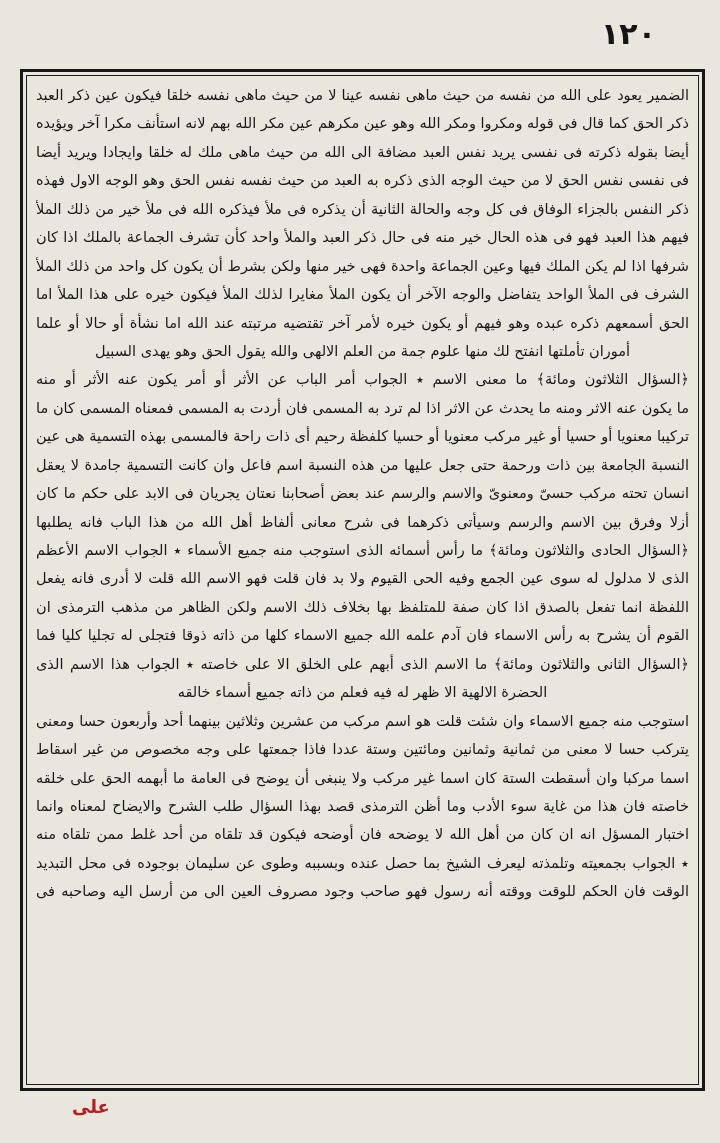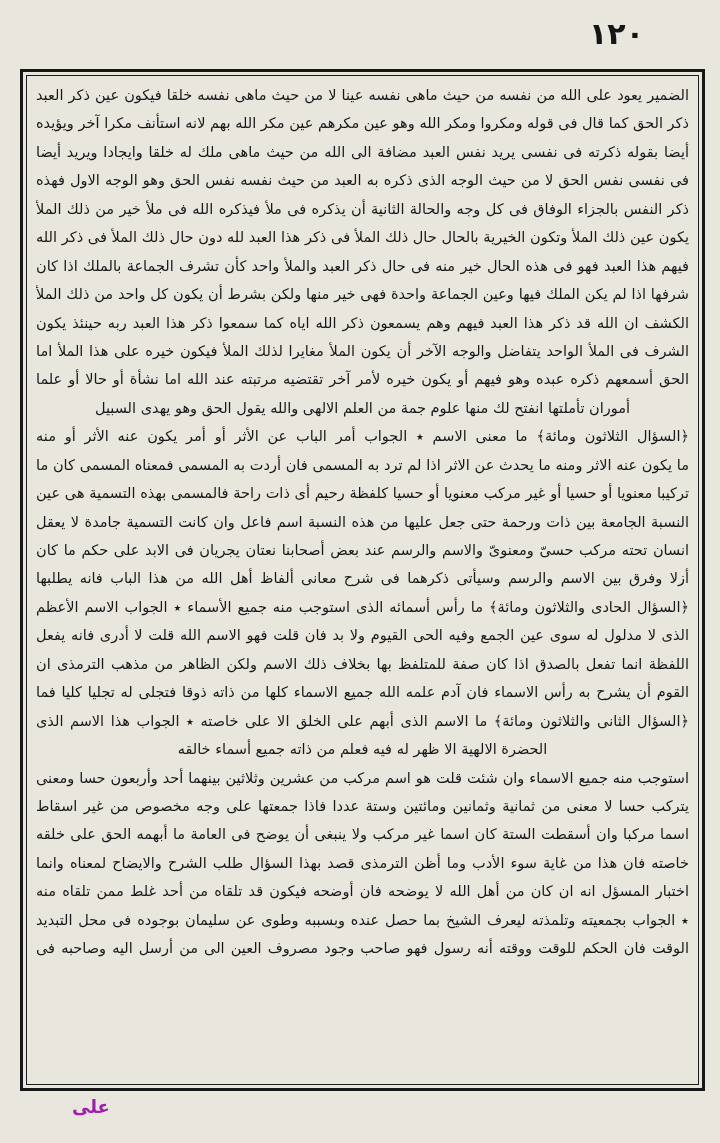--- a/index.html
+++ b/index.html
@@ -13,21 +13,21 @@
     width: 720px;
     height: 1143px;
     background: #e9e6de;
     overflow: hidden;
     font-family: "DejaVu Sans", sans-serif;
     color: #1a1a1a;
   }
   .page-number {
     position: absolute;
     top: 16px;
-    right: 76px;
+    right: 64px;
     font-size: 30px;
     font-weight: bold;
     color: #151515;
     letter-spacing: 1px;
   }
   .frame {
     position: absolute;
     left: 20px;
     top: 69px;
     width: 685px;
@@ -57,43 +57,41 @@
   }
   .line.center {
     text-align-last: center;
   }
   .catchword {
     position: absolute;
     top: 1096px;
     left: 72px;
     font-size: 18px;
     font-weight: bold;
-    color: #a21caf;
+    color: #b91c1c;
     direction: rtl;
   }
 </style>
 </head>
 <body>
 
 <div class="page">
 
   <div class="page-number">١٢٠</div>
 
   <div class="frame">
     <div class="frame-inner">
       <div class="text-block">
           <div class="line">الضمير يعود على الله من نفسه من حيث ماهى نفسه عينا لا من حيث ماهى نفسه خلقا فيكون عين ذكر العبد هو عين</div>
           <div class="line">ذكر الحق كما قال فى قوله ومكروا ومكر الله وهو عين مكرهم عين مكر الله بهم لانه استأنف مكرا آخر ويؤيده</div>
           <div class="line">أيضا بقوله ذكرته فى نفسى يريد نفس العبد مضافة الى الله من حيث ماهى ملك له خلقا وايجادا ويريد أيضا ذكرته</div>
           <div class="line">فى نفسى نفس الحق لا من حيث الوجه الذى ذكره به العبد من حيث نفسه نفس الحق وهو الوجه الاول فهذه أحوال</div>
           <div class="line">ذكر النفس بالجزاء الوفاق فى كل وجه والحالة الثانية أن يذكره فى ملأ فيذكره الله فى ملأ خير من ذلك الملأ وقد</div>
-          <div class="line">يكون عين ذلك الملأ وتكون الخيرية بالحال حال ذلك الملأ فى ذكر هذا العبد لله دون حال ذلك الملأ فى ذكر الله</div>
           <div class="line">فيهم هذا العبد فهو فى هذه الحال خير منه فى حال ذكر العبد والملأ واحد كأن تشرف الجماعة بالملك اذا كان فيها على</div>
           <div class="line">شرفها اذا لم يكن الملك فيها وعين الجماعة واحدة فهى خير منها ولكن بشرط أن يكون كل واحد من ذلك الملأ حاله</div>
-          <div class="line">الكشف ان الله قد ذكر هذا العبد فيهم وهم يسمعون ذكر الله اياه كما سمعوا ذكر هذا العبد ربه حينئذ يكون</div>
           <div class="line">الشرف فى الملأ الواحد يتفاضل والوجه الآخر أن يكون الملأ مغايرا لذلك الملأ فيكون خيره على هذا الملأ اما بكون</div>
           <div class="line">الحق أسمعهم ذكره عبده وهو فيهم أو يكون خيره لأمر آخر تقتضيه مرتبته عند الله اما نشأة أو حالا أو علما وهذه</div>
           <div class="line center">أموران تأملتها انفتح لك منها علوم جمة من العلم الالهى والله يقول الحق وهو يهدى السبيل</div>
           <div class="line">﴿السؤال الثلاثون ومائة﴾ ما معنى الاسم ٭ الجواب أمر الباب عن الأثر أو أمر يكون عنه الأثر أو منه</div>
           <div class="line">ما يكون عنه الاثر ومنه ما يحدث عن الاثر اذا لم ترد به المسمى فان أردت به المسمى فمعناه المسمى كان ما كان مركبا</div>
           <div class="line">تركيبا معنويا أو حسيا أو غير مركب معنويا أو حسيا كلفظة رحيم أى ذات راحة فالمسمى بهذه التسمية هى عين تلك</div>
           <div class="line">النسبة الجامعة بين ذات ورحمة حتى جعل عليها من هذه النسبة اسم فاعل وان كانت التسمية جامدة لا يعقل منها غير</div>
           <div class="line">انسان تحته مركب حسىّ ومعنوىّ والاسم والرسم عند بعض أصحابنا نعتان يجريان فى الابد على حكم ما كان عليه</div>
           <div class="line">أزلا وفرق بين الاسم والرسم وسيأتى ذكرهما فى شرح معانى ألفاظ أهل الله من هذا الباب فانه يطلبها</div>
           <div class="line">﴿السؤال الحادى والثلاثون ومائة﴾ ما رأس أسمائه الذى استوجب منه جميع الأسماء ٭ الجواب الاسم الأعظم</div>

